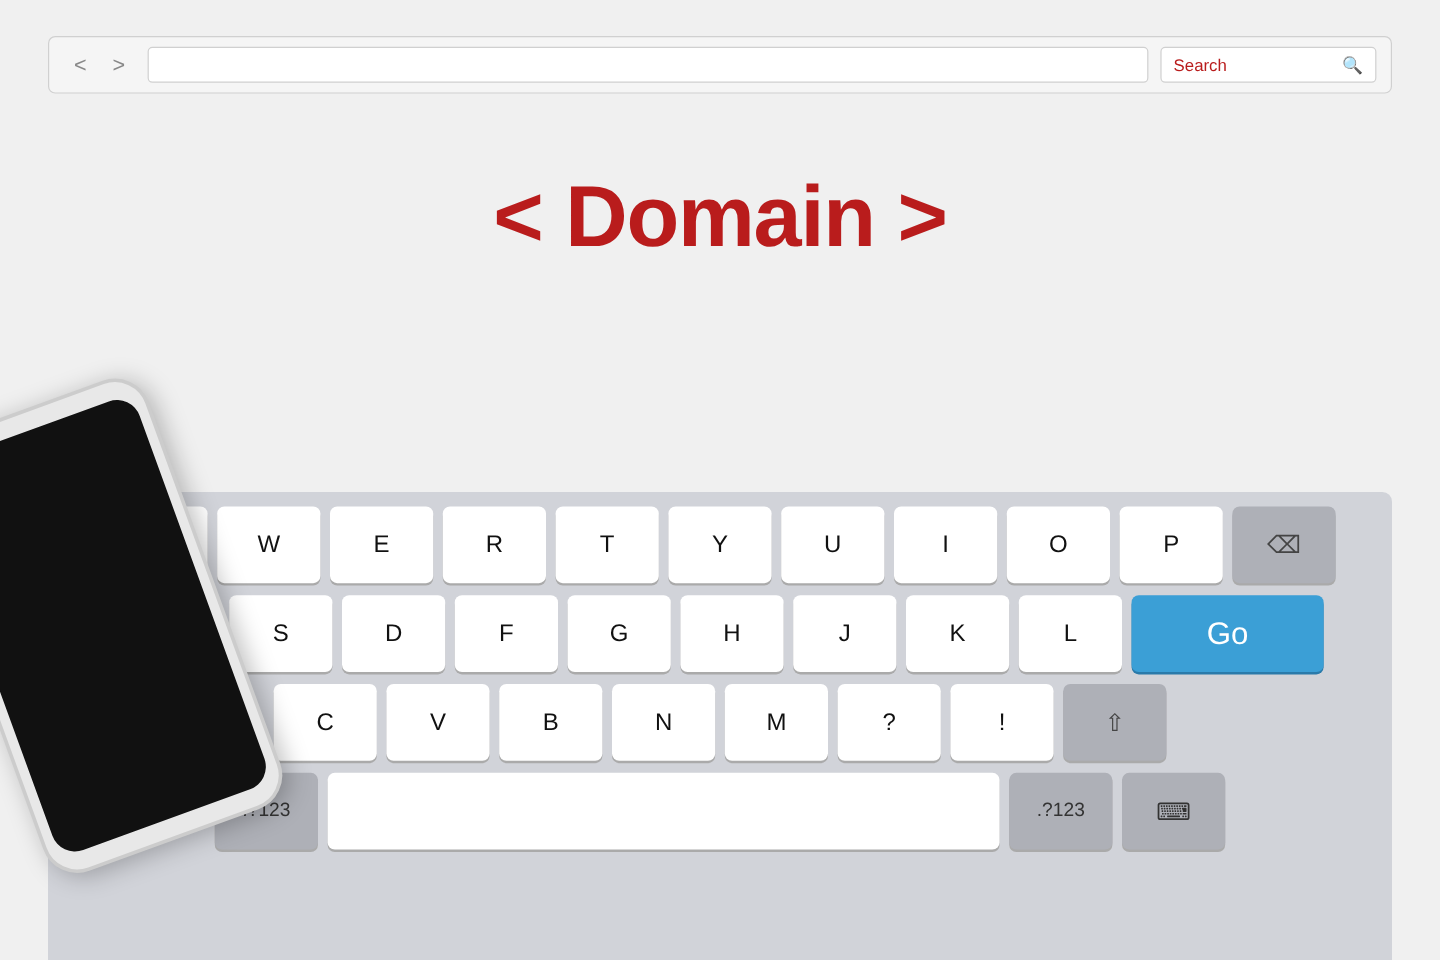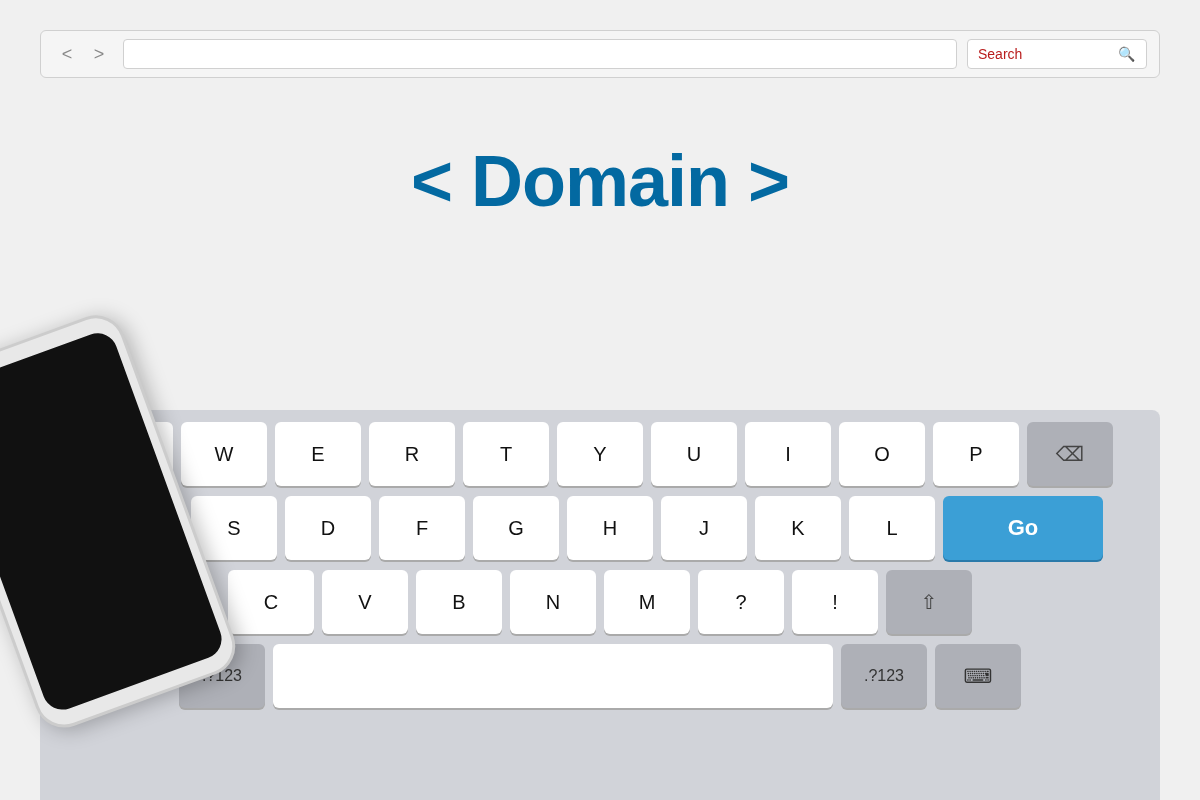--- a/index.html
+++ b/index.html
@@ -82,21 +82,21 @@
 
     
     .main-heading {
       position: absolute;
       top: 140px;
       left: 0;
       right: 0;
       text-align: center;
       font-size: 72px;
       font-weight: 900;
-      color: #0369a1;
+      color: #b91c1c;
       letter-spacing: -1px;
     }
 
     
     .keyboard {
       position: absolute;
       bottom: 0;
       left: 40px;
       right: 40px;
       height: 390px;
@@ -138,22 +138,22 @@
       height: 64px;
       background: #aeb0b7;
       color: #444;
     }
 
     .key-go {
       width: 160px;
       height: 64px;
       background: #3b9fd6;
       color: white;
-      font-size: 22px;
-      font-weight: 700;
+      font-size: 26px;
+      font-weight: 400;
       box-shadow: 0 2px 0 #2a7aaa;
     }
 
     .key-shift {
       width: 86px;
       height: 64px;
       background: #aeb0b7;
       color: #444;
     }
 

